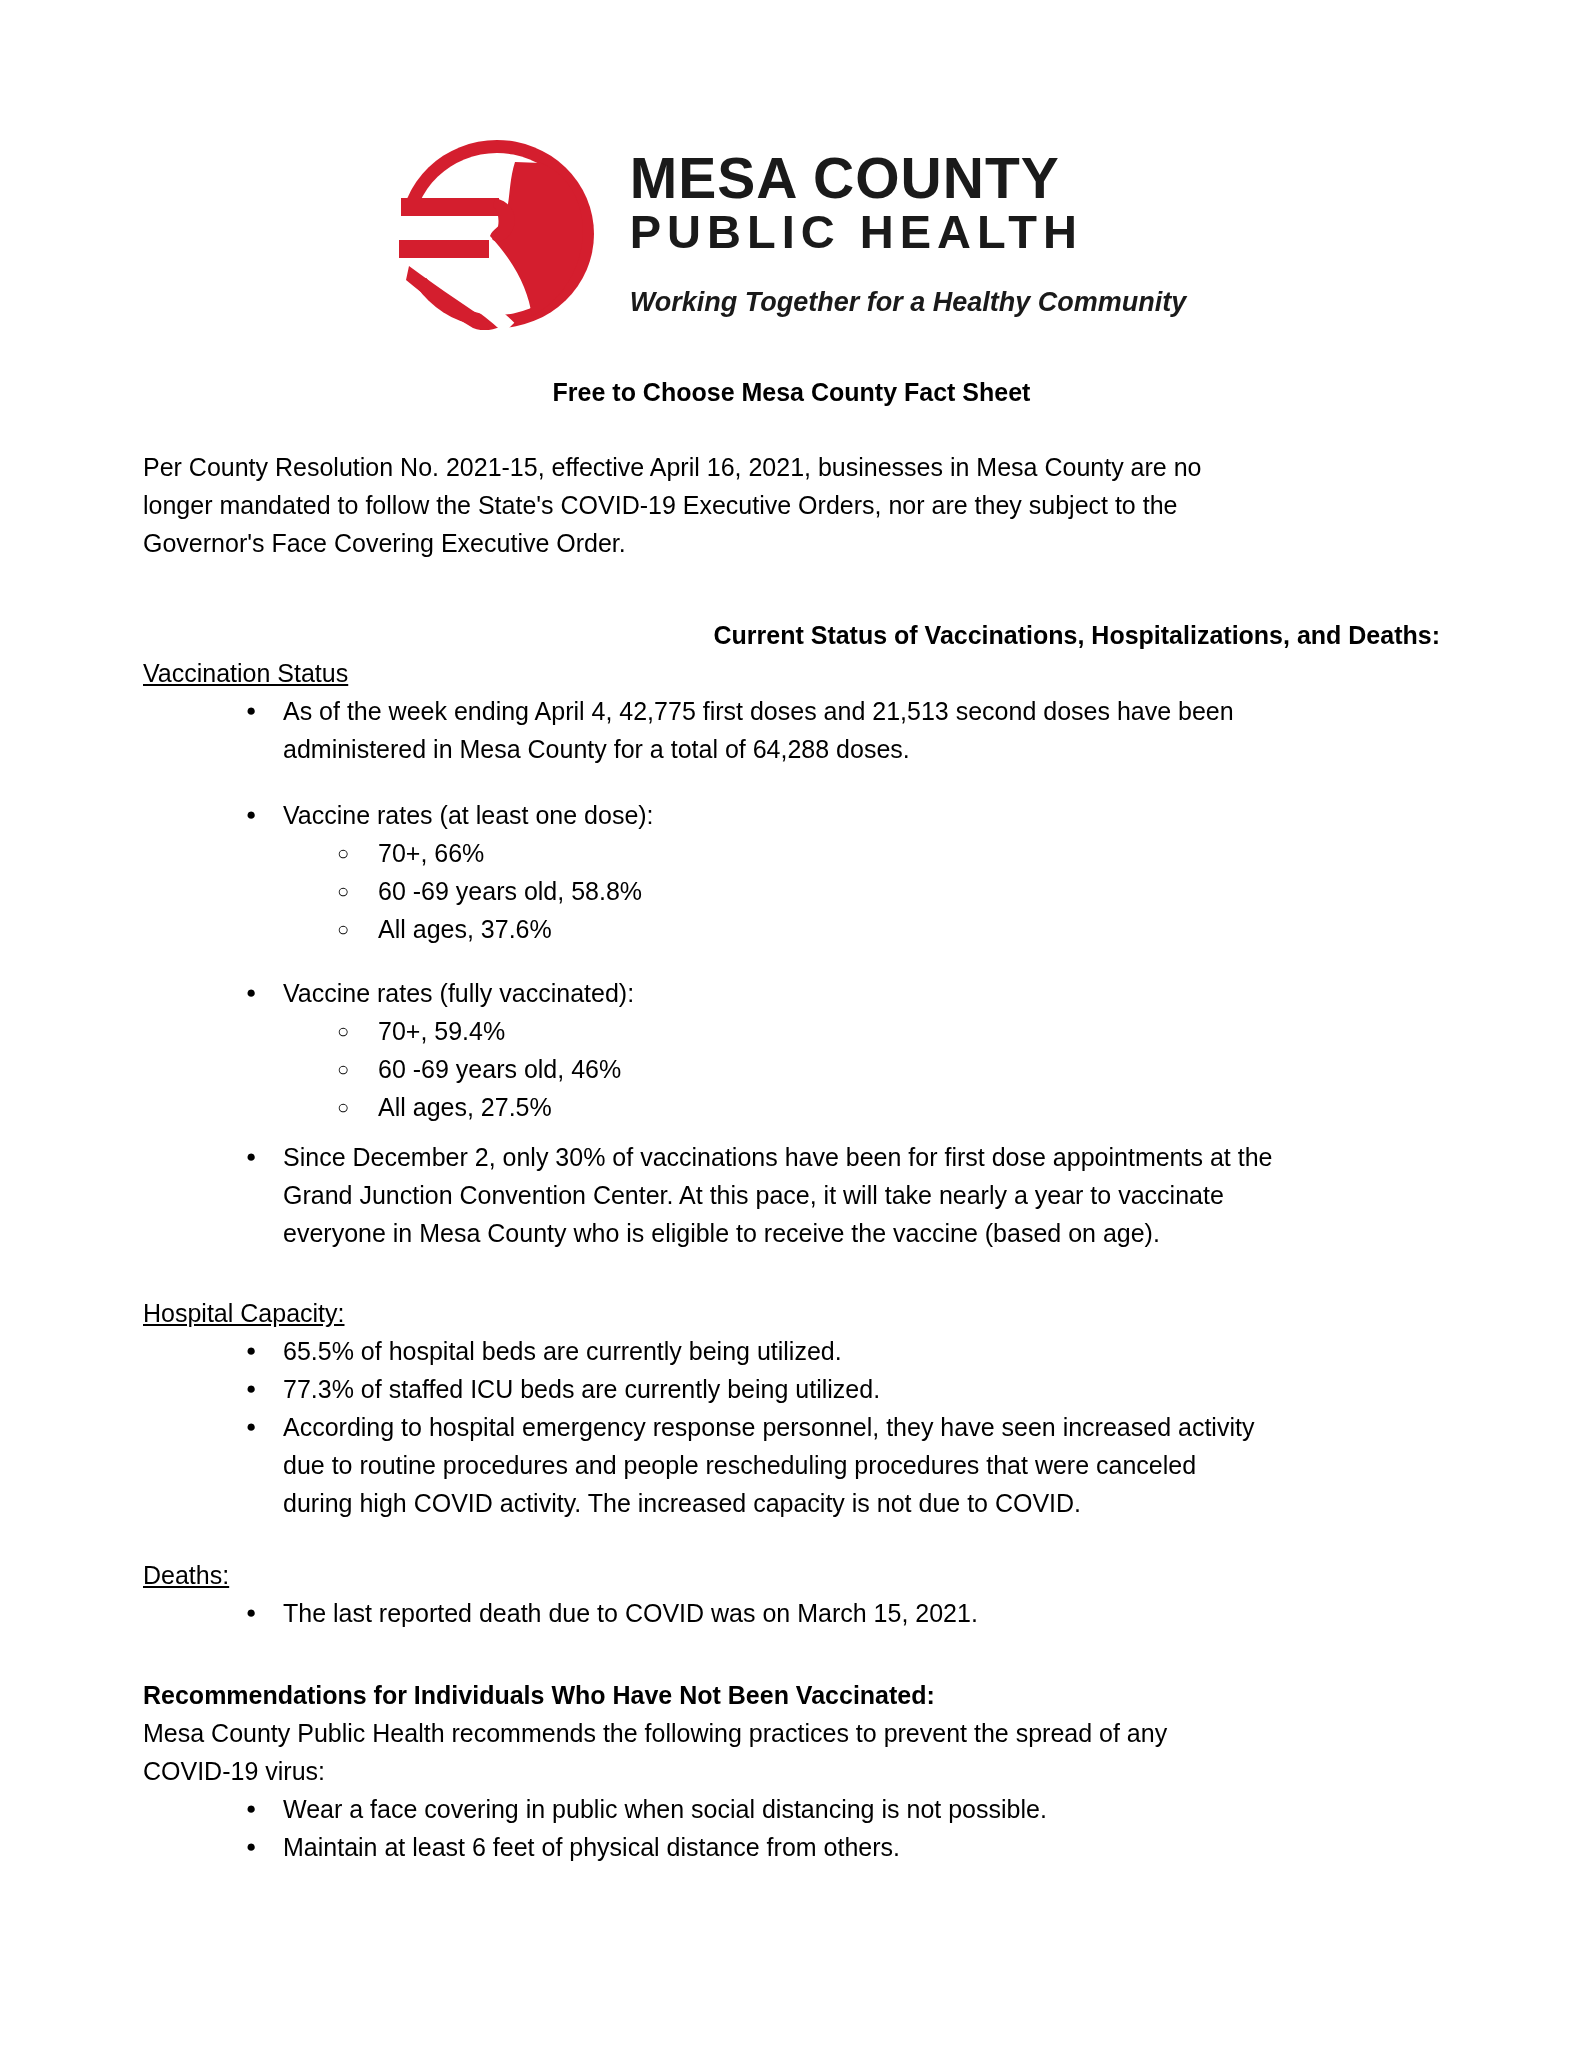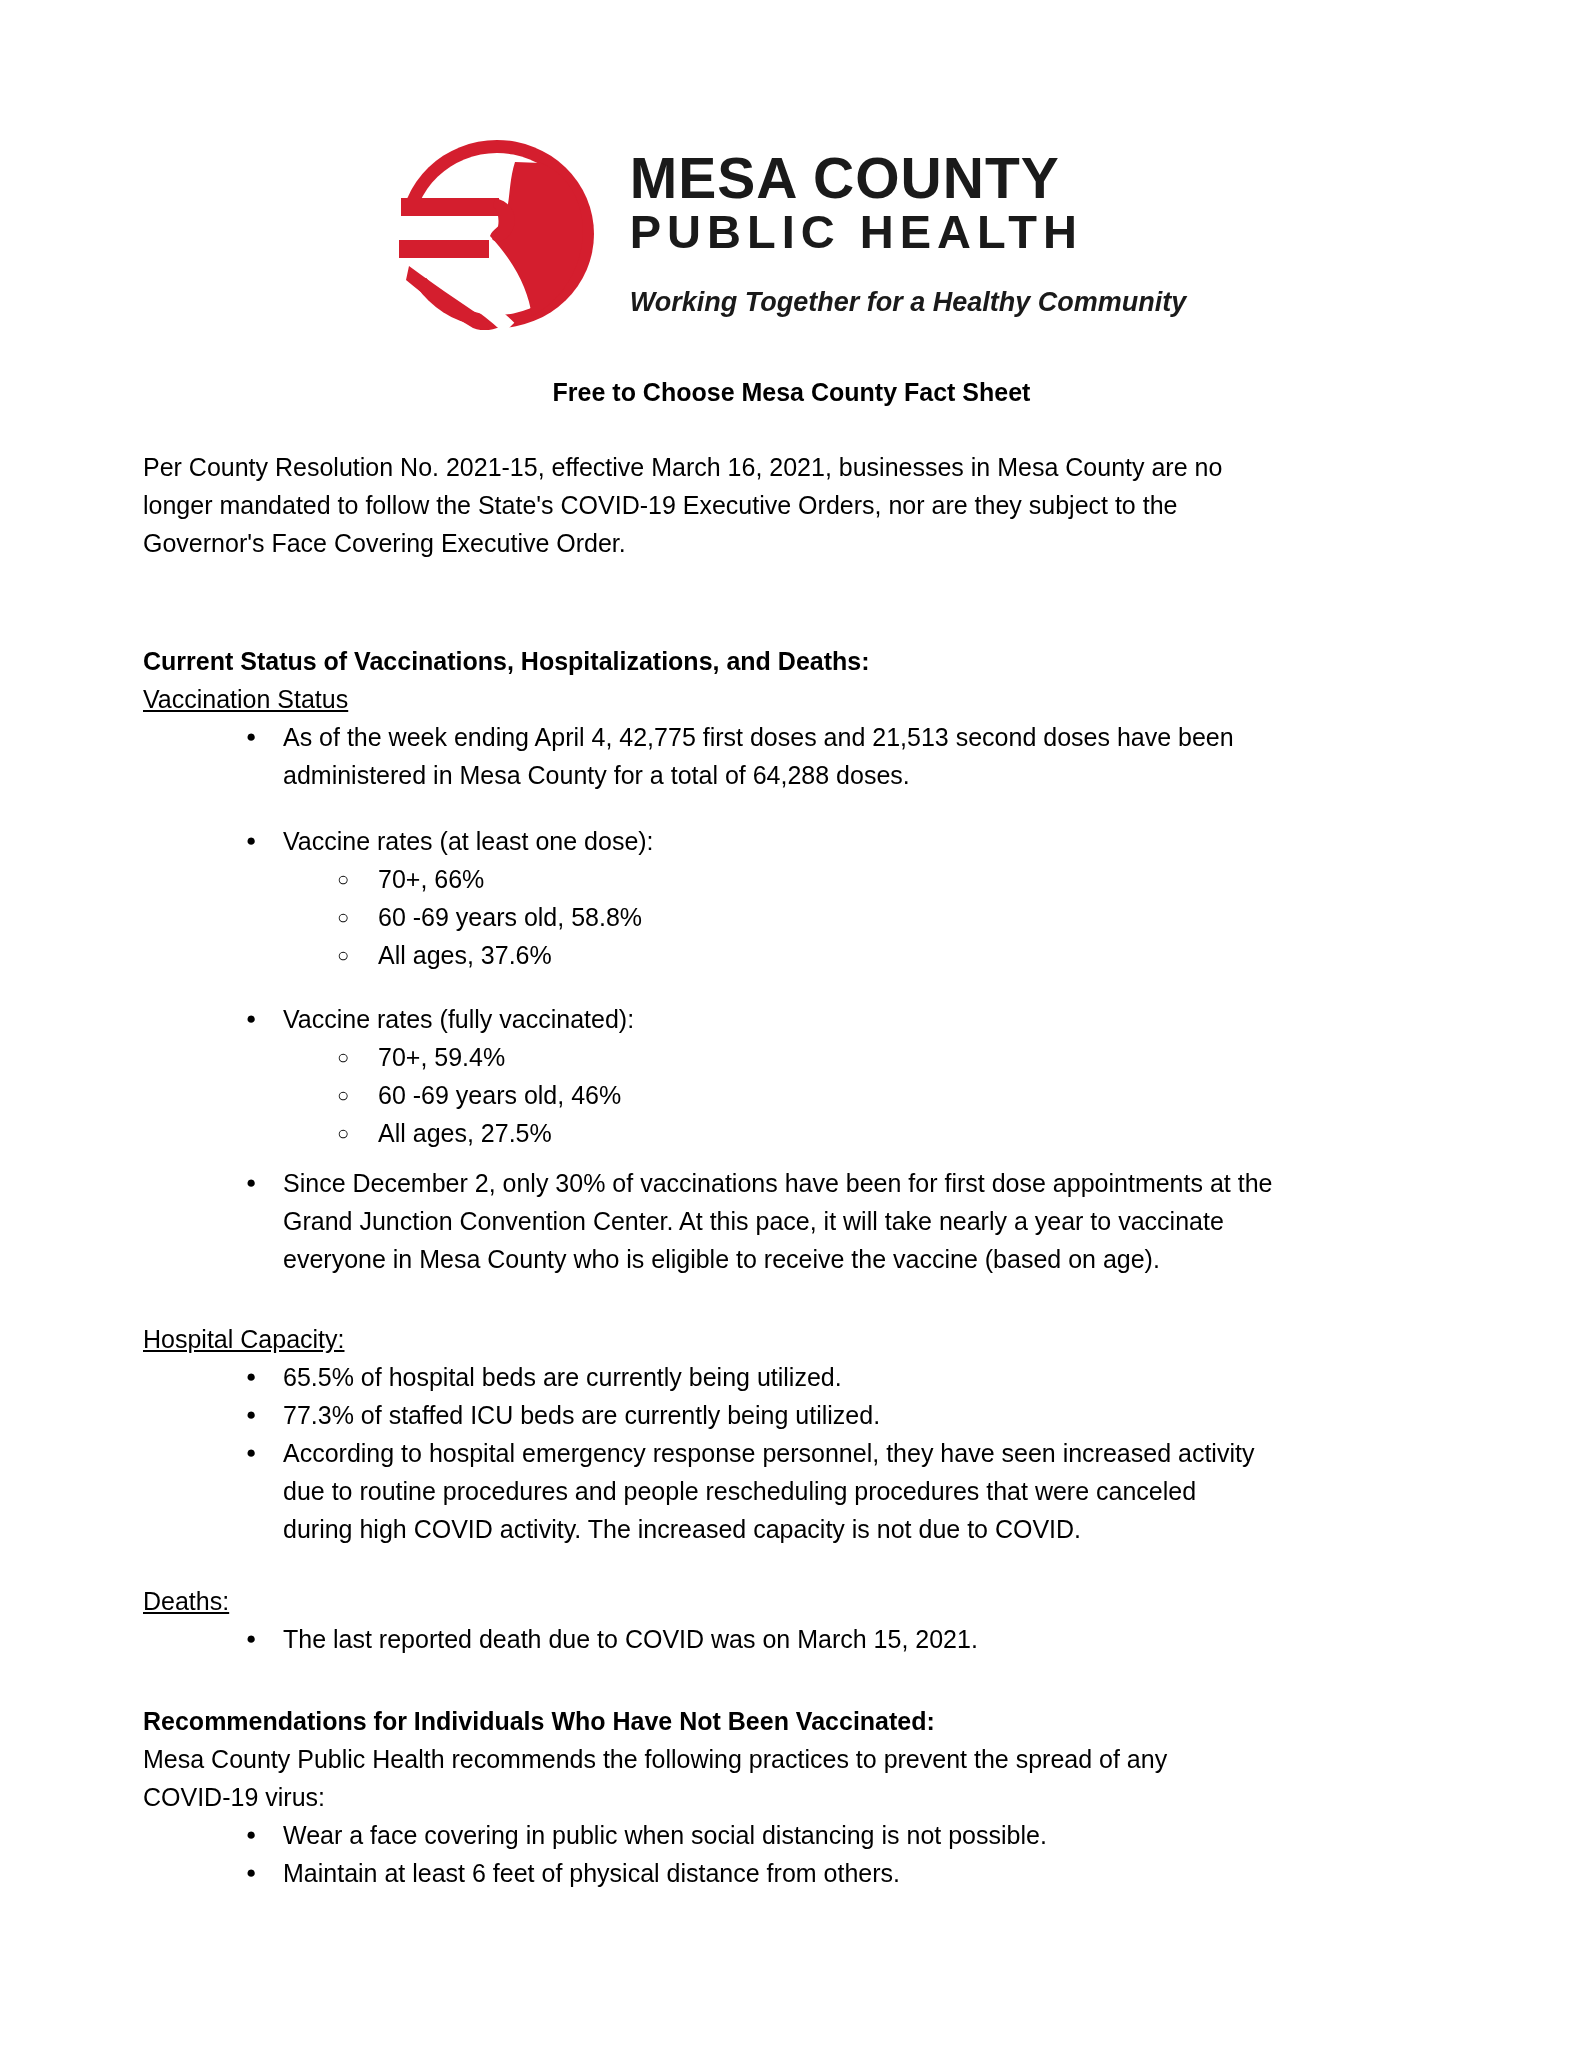--- a/index.html
+++ b/index.html
@@ -51,21 +51,21 @@
   .doc-title {
     margin-top: 43px;
     text-align: center;
     font-weight: bold;
   }
   .content { margin: 0 143px; }
   .para { white-space: pre-line; }
   .intro { margin-top: 37px; }
   .h-bold { font-weight: bold; }
   .h-underline { text-decoration: underline; }
-  .status-heading { margin-top: 80px; }
+  .status-heading { margin-top: 54px; text-align: right; }
   .rec-heading { margin-top: 44px; }
   .hospital-subheading { margin-top: 42px; }
   .deaths-subheading { margin-top: 34px; }
   .group-b { margin-top: 28px; }
   .group-c { margin-top: 26px; }
   .since-bullet { margin-top: 12px; }
   
   .li1 {
     position: relative;
     padding-left: 140px;
@@ -113,21 +113,21 @@
       <span class="logo-name1">MESA COUNTY</span>
       <span class="logo-name2">PUBLIC HEALTH</span>
       <span class="logo-tagline">Working Together for a Healthy Community</span>
     </div>
   </div>
 
   <div class="doc-title">Free to Choose Mesa County Fact Sheet</div>
 
   <div class="content">
 
-    <div class="para intro">Per County Resolution No. 2021-15, effective March 16, 2021, businesses in Mesa County are no
+    <div class="para intro">Per County Resolution No. 2021-15, effective April 16, 2021, businesses in Mesa County are no
 longer mandated to follow the State's COVID-19 Executive Orders, nor are they subject to the
 Governor's Face Covering Executive Order.</div>
 
     <div class="h-bold status-heading">Current Status of Vaccinations, Hospitalizations, and Deaths:</div>
     <div class="h-underline">Vaccination Status</div>
 
     <div class="li1">As of the week ending April 4, 42,775 first doses and 21,513 second doses have been
 administered in Mesa County for a total of 64,288 doses.</div>
 
     <div class="group-b">

